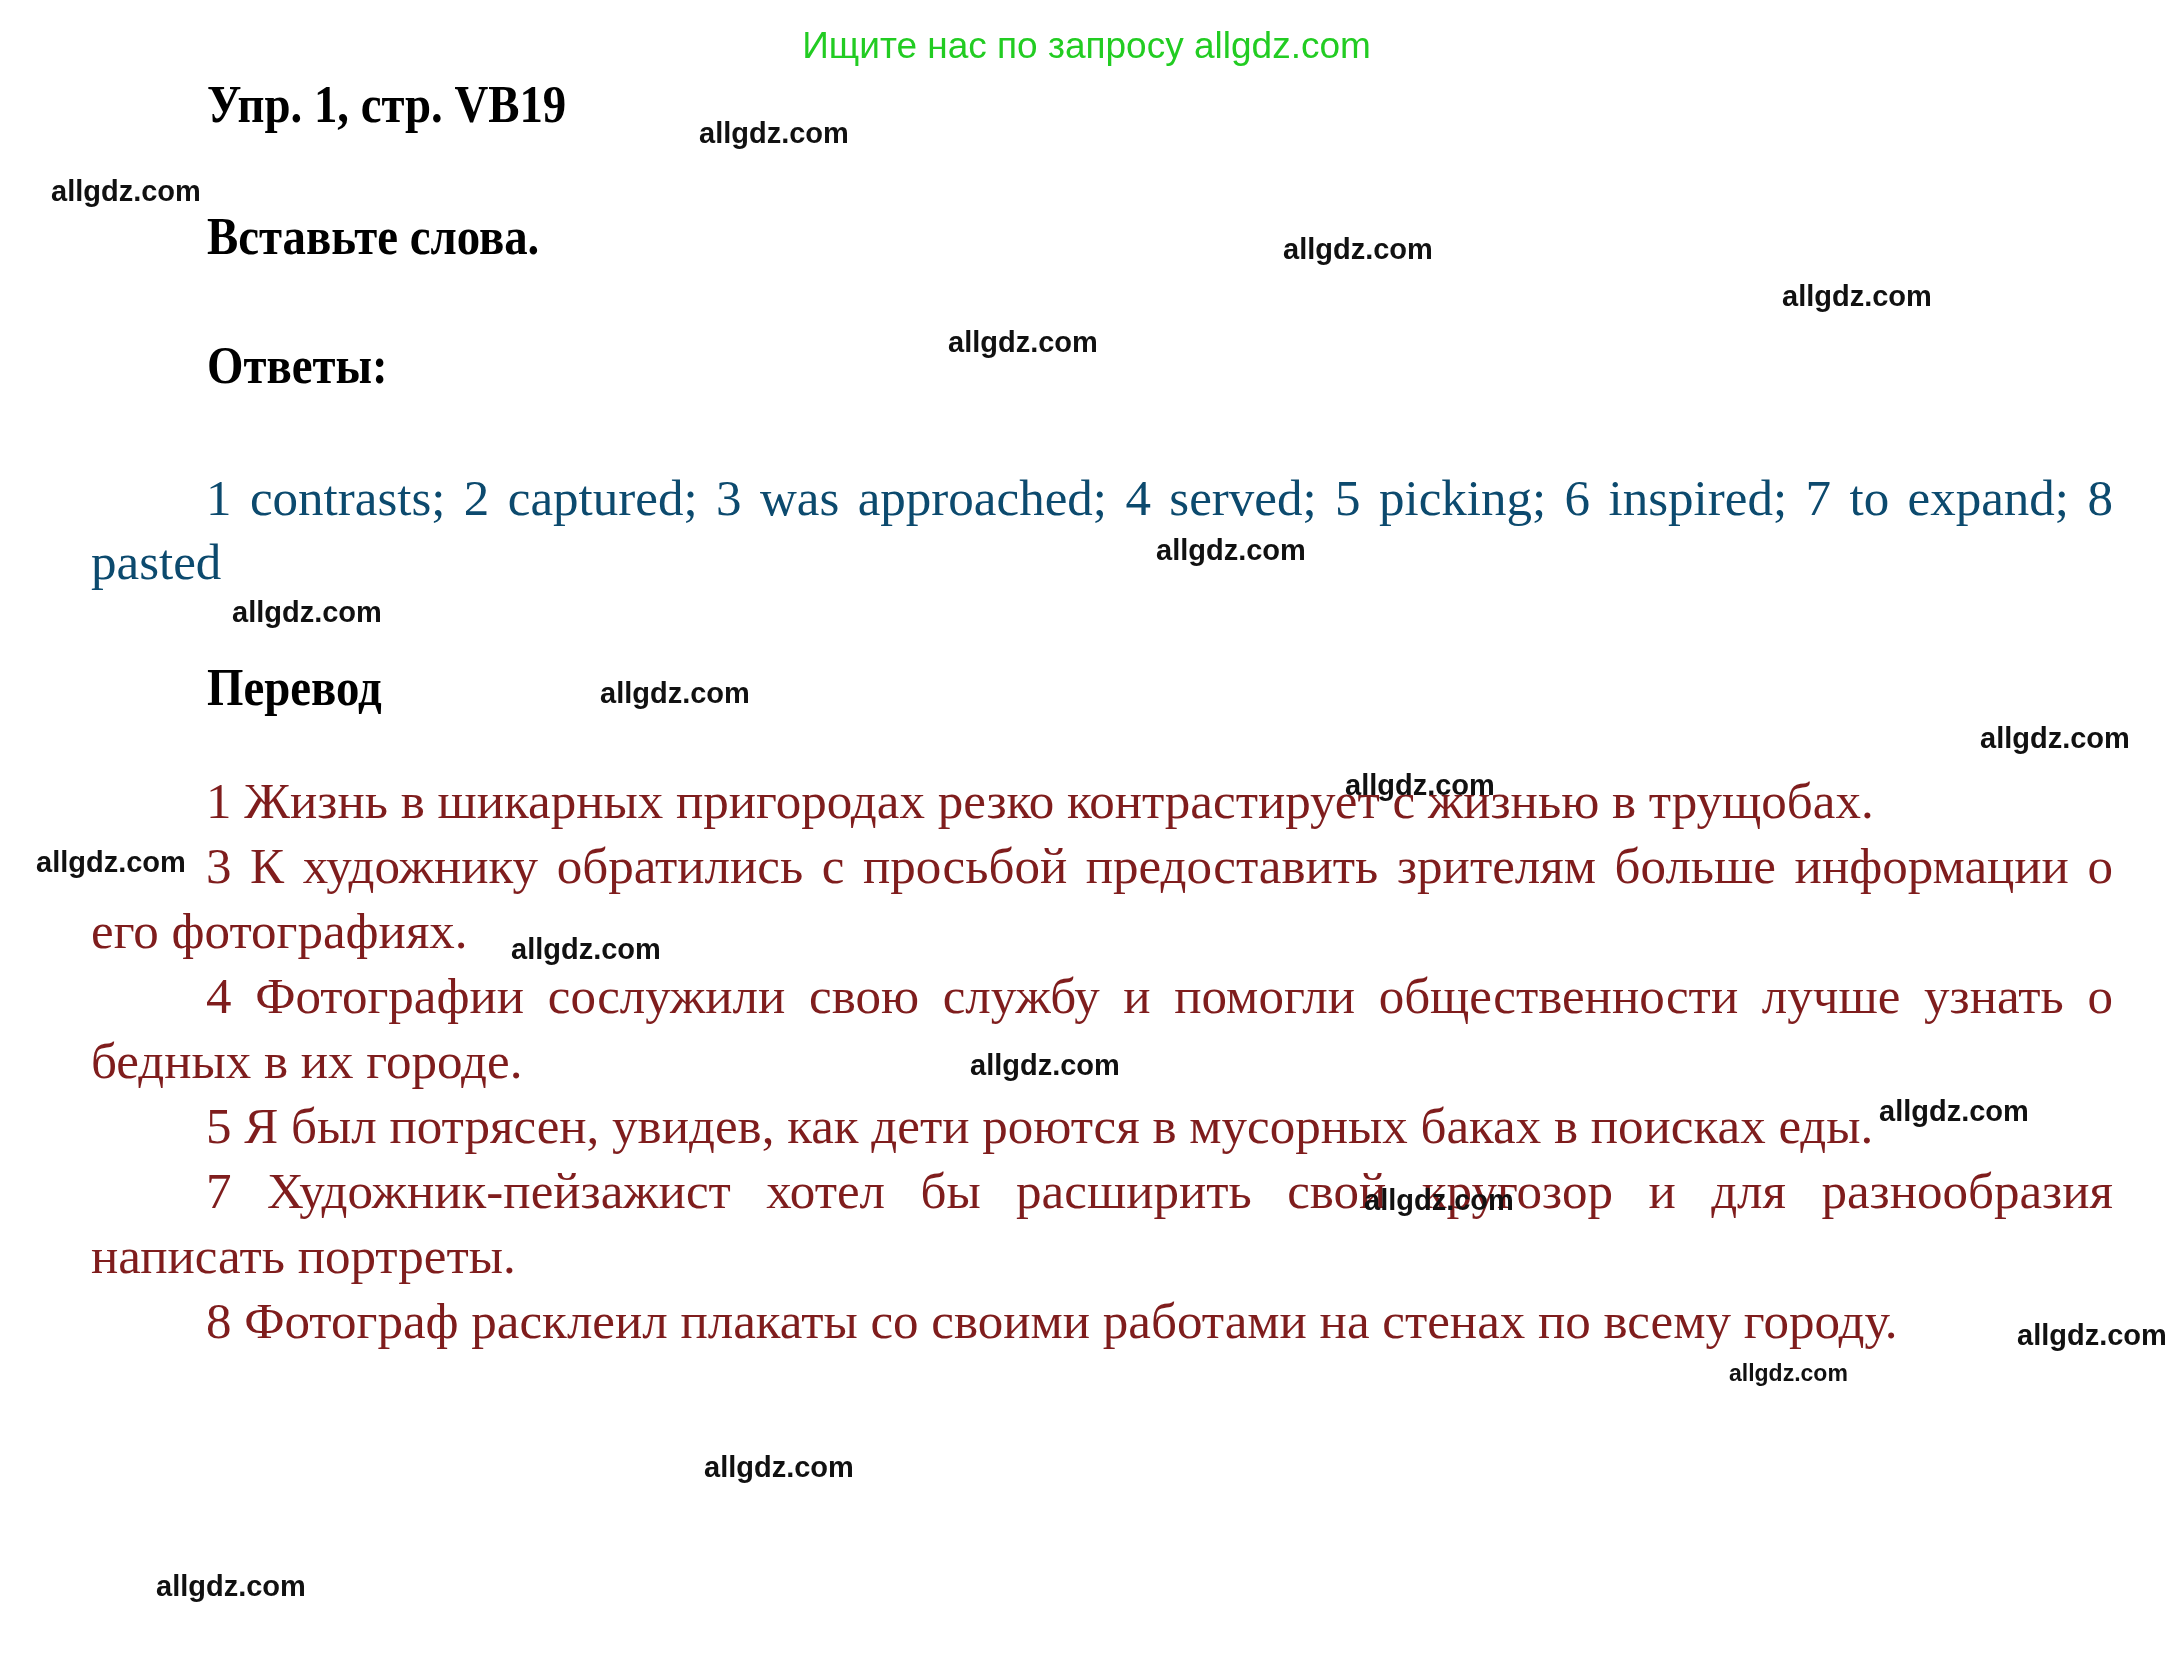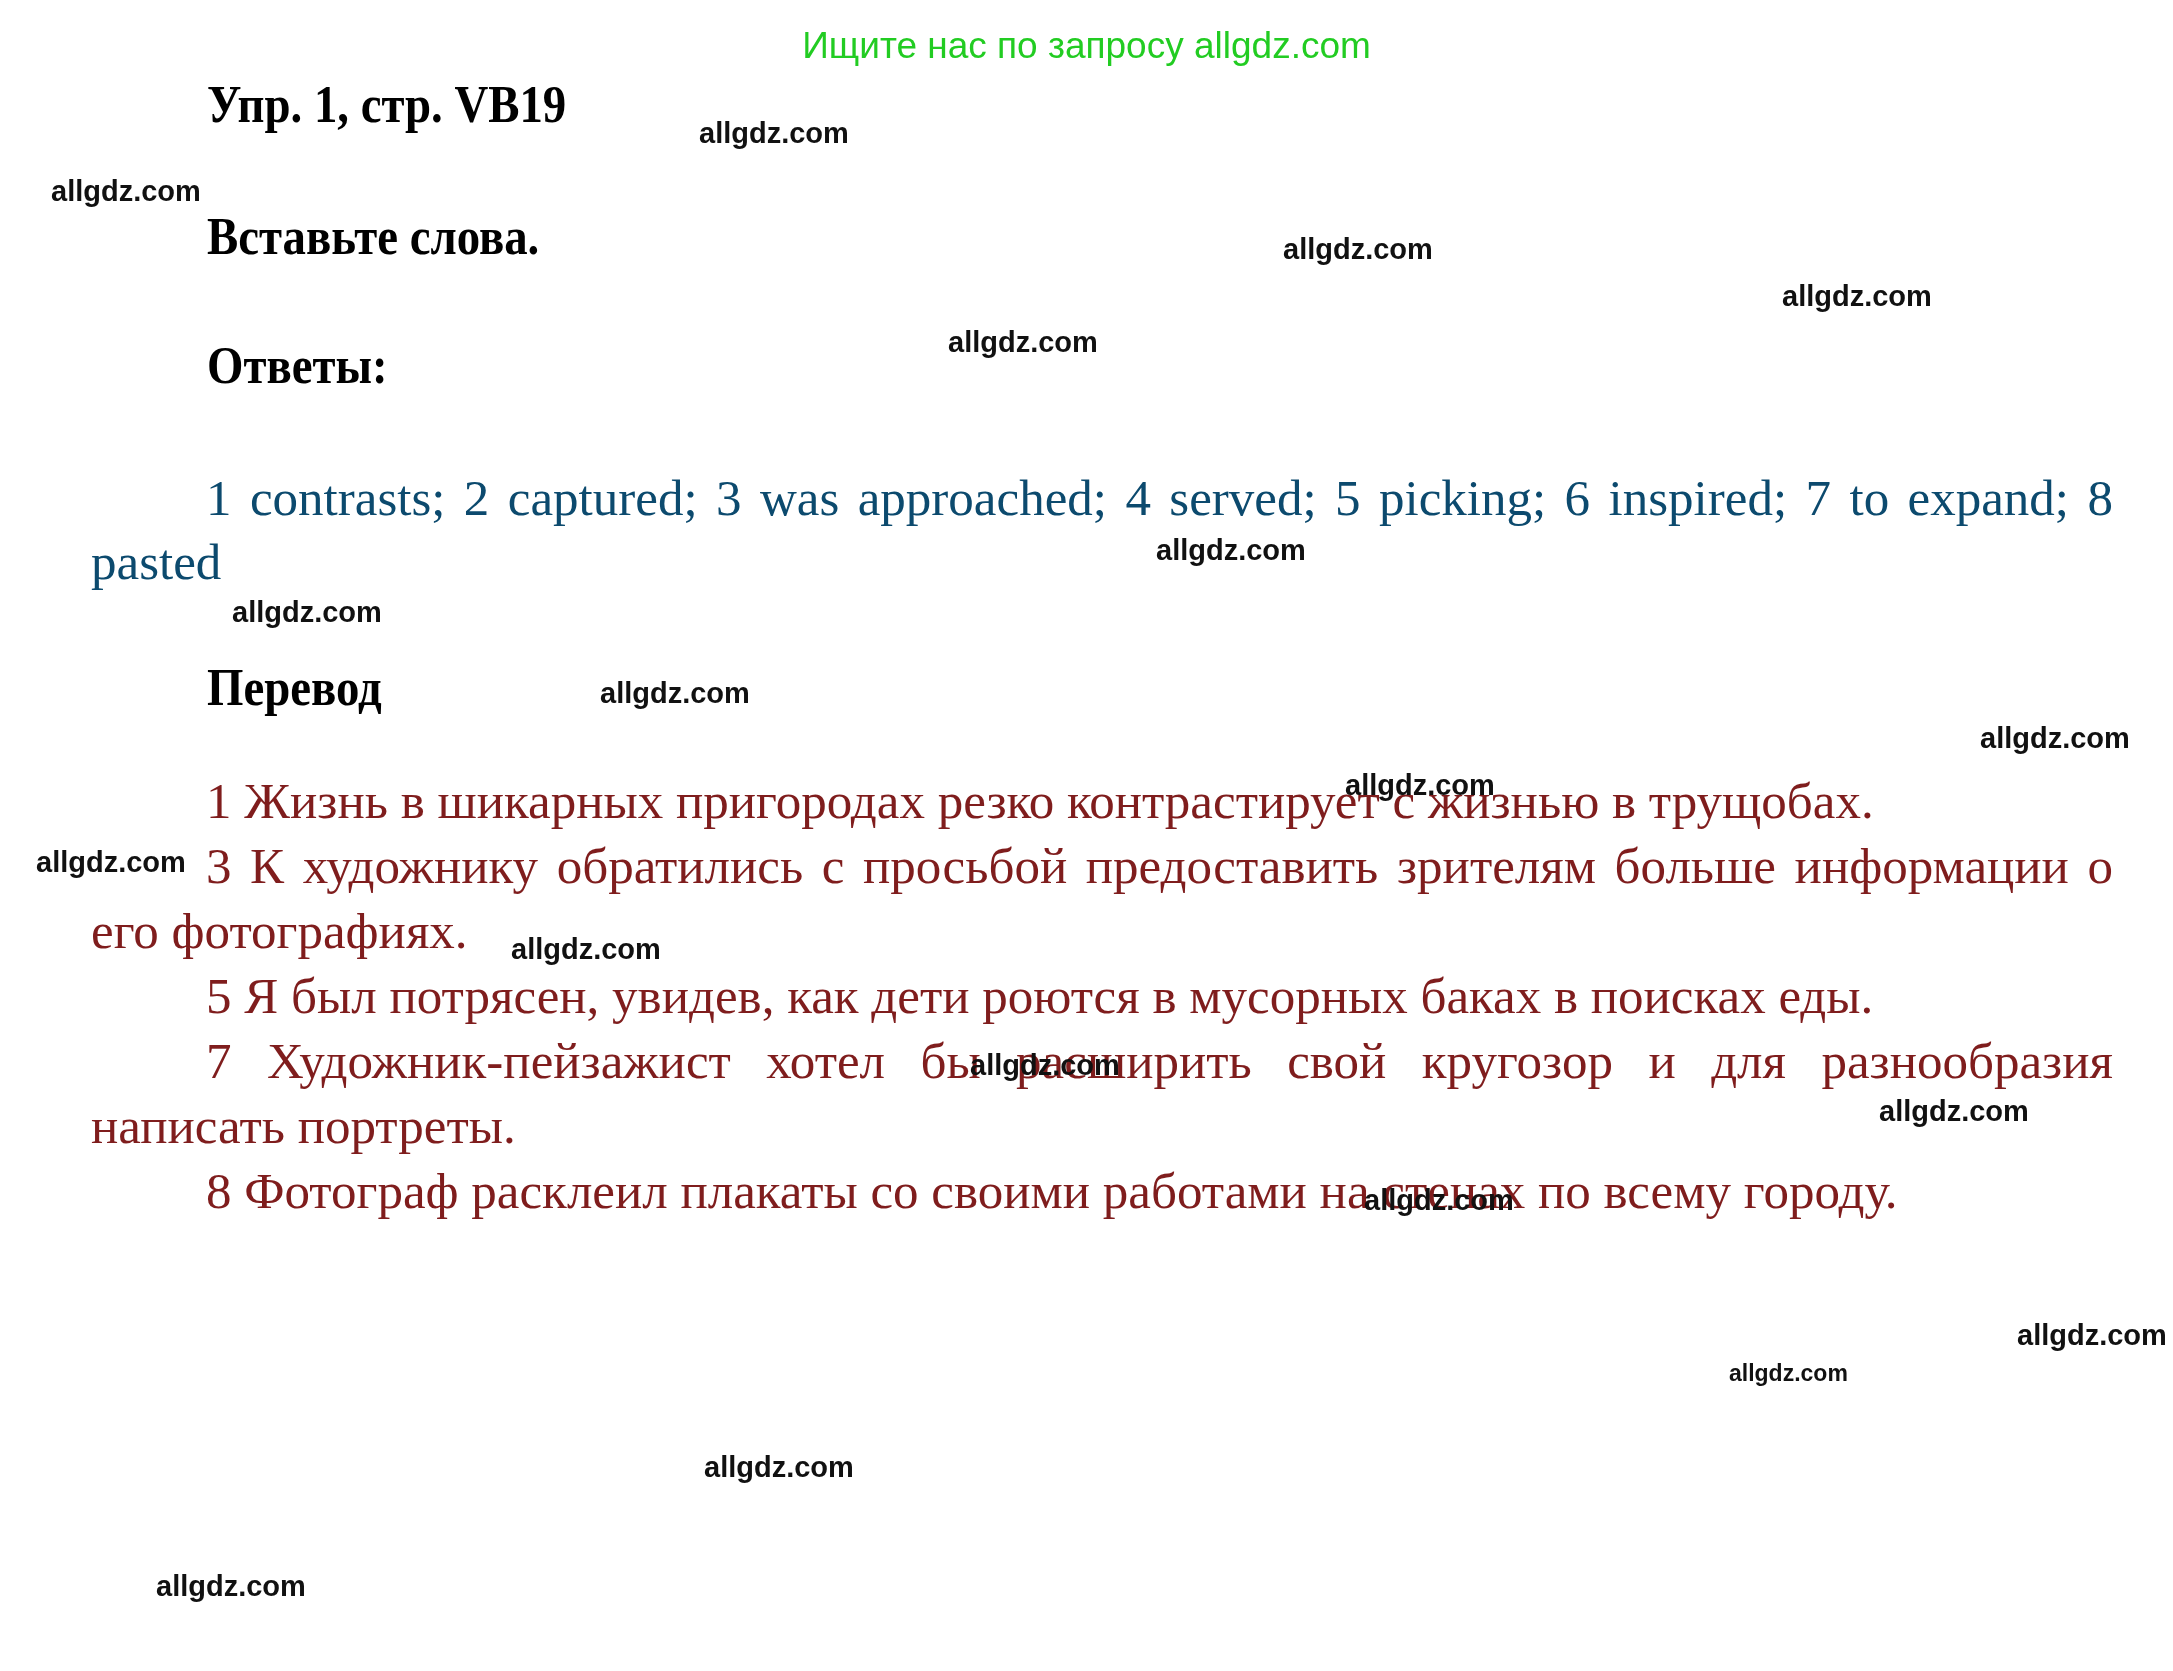--- a/index.html
+++ b/index.html
@@ -28,20 +28,21 @@
 <div class="heading serif" style="top:207px">Вставьте слова.</div>
 <div class="heading serif" style="top:336px">Ответы:</div>
 
 <div class="para serif" style="top:466px"><span class="ind"></span><span>1 contrasts; 2 captured; 3 was approached; 4 served; 5 picking; 6 inspired; 7 to expand; 8 pasted</span></div>
 
 <div class="heading serif" style="top:658px">Перевод</div>
 
 <div class="ans-list serif">
   <div class="tline"><span class="ind"></span><span>1 Жизнь в шикарных пригородах резко контрастирует с жизнью в трущобах.</span></div>
   <div class="tline"><span class="ind"></span><span>3 К художнику обратились с просьбой предоставить зрителям больше информации о его фотографиях.</span></div>
+  <div class="tline"><span class="ind"></span><span>4 Фотографии сослужили свою службу и помогли общественности лучше узнать о бедных в их городе.</span></div>
   <div class="tline"><span class="ind"></span><span>5 Я был потрясен, увидев, как дети роются в мусорных баках в поисках еды.</span></div>
   <div class="tline"><span class="ind"></span><span>7 Художник-пейзажист хотел бы расширить свой кругозор и для разнообразия написать портреты.</span></div>
   <div class="tline"><span class="ind"></span><span>8 Фотограф расклеил плакаты со своими работами на стенах по всему городу.</span></div>
 </div>
 
 <div id="watermarks">
     <div class="wm sans" style="left: 699px; top: 117px;">allgdz.com</div>
     <div class="wm sans" style="left: 51px; top: 175px;">allgdz.com</div>
     <div class="wm sans" style="left: 1283px; top: 233px;">allgdz.com</div>
     <div class="wm sans" style="left: 1782px; top: 280px;">allgdz.com</div>

